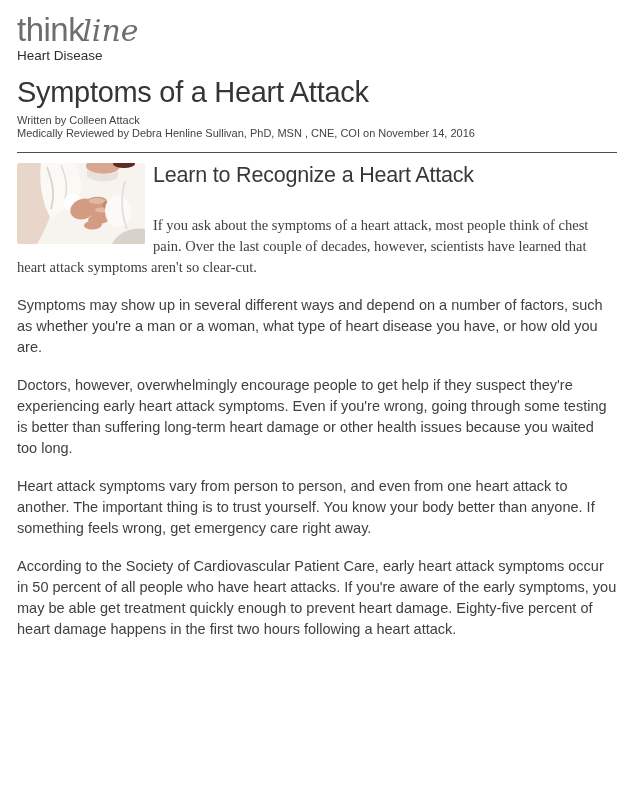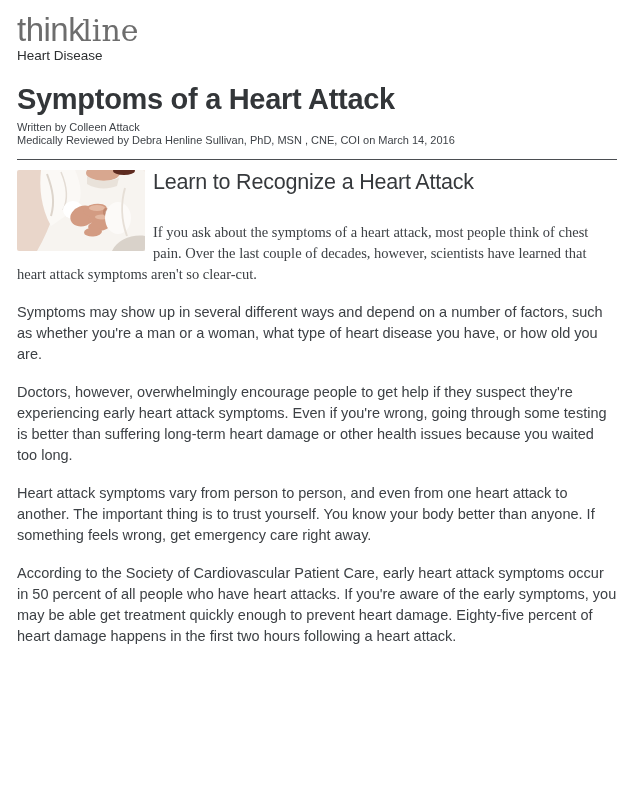--- a/index.html
+++ b/index.html
@@ -19,34 +19,35 @@
   .logo { display: inline-block; text-decoration: none; line-height: 1.1; }
   .logo-health {
     font-family: "Liberation Sans", sans-serif;
     font-weight: 300;
     font-size: 33px;
     letter-spacing: -0.5px;
     color: #6d6d6d;
   }
   .logo-line {
     font-family: "DejaVu Serif", serif;
+    font-style: italic;
     font-size: 30px;
     color: #6d6d6d;
     margin-left: -2px;
   }
 
   
   .breadcrumb { font-size: 13.5px; }
   .breadcrumb a { color: #2c2e30; text-decoration: none; }
 
   
   h1.title {
-    margin: 20px 0 5px 0;
+    margin: 13px 0 5px 0;
     font-size: 29px;
-    font-weight: 700;
+    font-weight: 400;
     letter-spacing: -0.3px;
     color: #333639;
   }
   .byline {
     margin: 0;
     font-size: 11px;
     line-height: 12.5px;
     color: #3f4348;
   }
 
@@ -93,21 +94,21 @@
     </a>
   </header>
 
   <nav class="breadcrumb">
     <a href="#">Heart Disease</a>
   </nav>
 
   <h1 class="title">Symptoms of a Heart Attack</h1>
 
   <p class="byline">Written by Colleen Attack</p>
-  <p class="byline">Medically Reviewed by Debra Henline Sullivan, PhD, MSN , CNE, COI on March 14, 2016</p>
+  <p class="byline">Medically Reviewed by Debra Henline Sullivan, PhD, MSN , CNE, COI on November 14, 2016</p>
 
   <hr class="divider">
 
   <section class="content">
 
     <figure class="thumb">
       <svg viewBox="0 0 128 81" width="128" height="81">
         <rect width="128" height="81" fill="#e9d6ca"></rect>
         <rect x="64" width="64" height="81" fill="#eddcd1"></rect>
         <path d="M50,0 L128,0 L128,81 L20,81 C34,58 42,28 50,0 Z" fill="#f7f4f0"></path>

